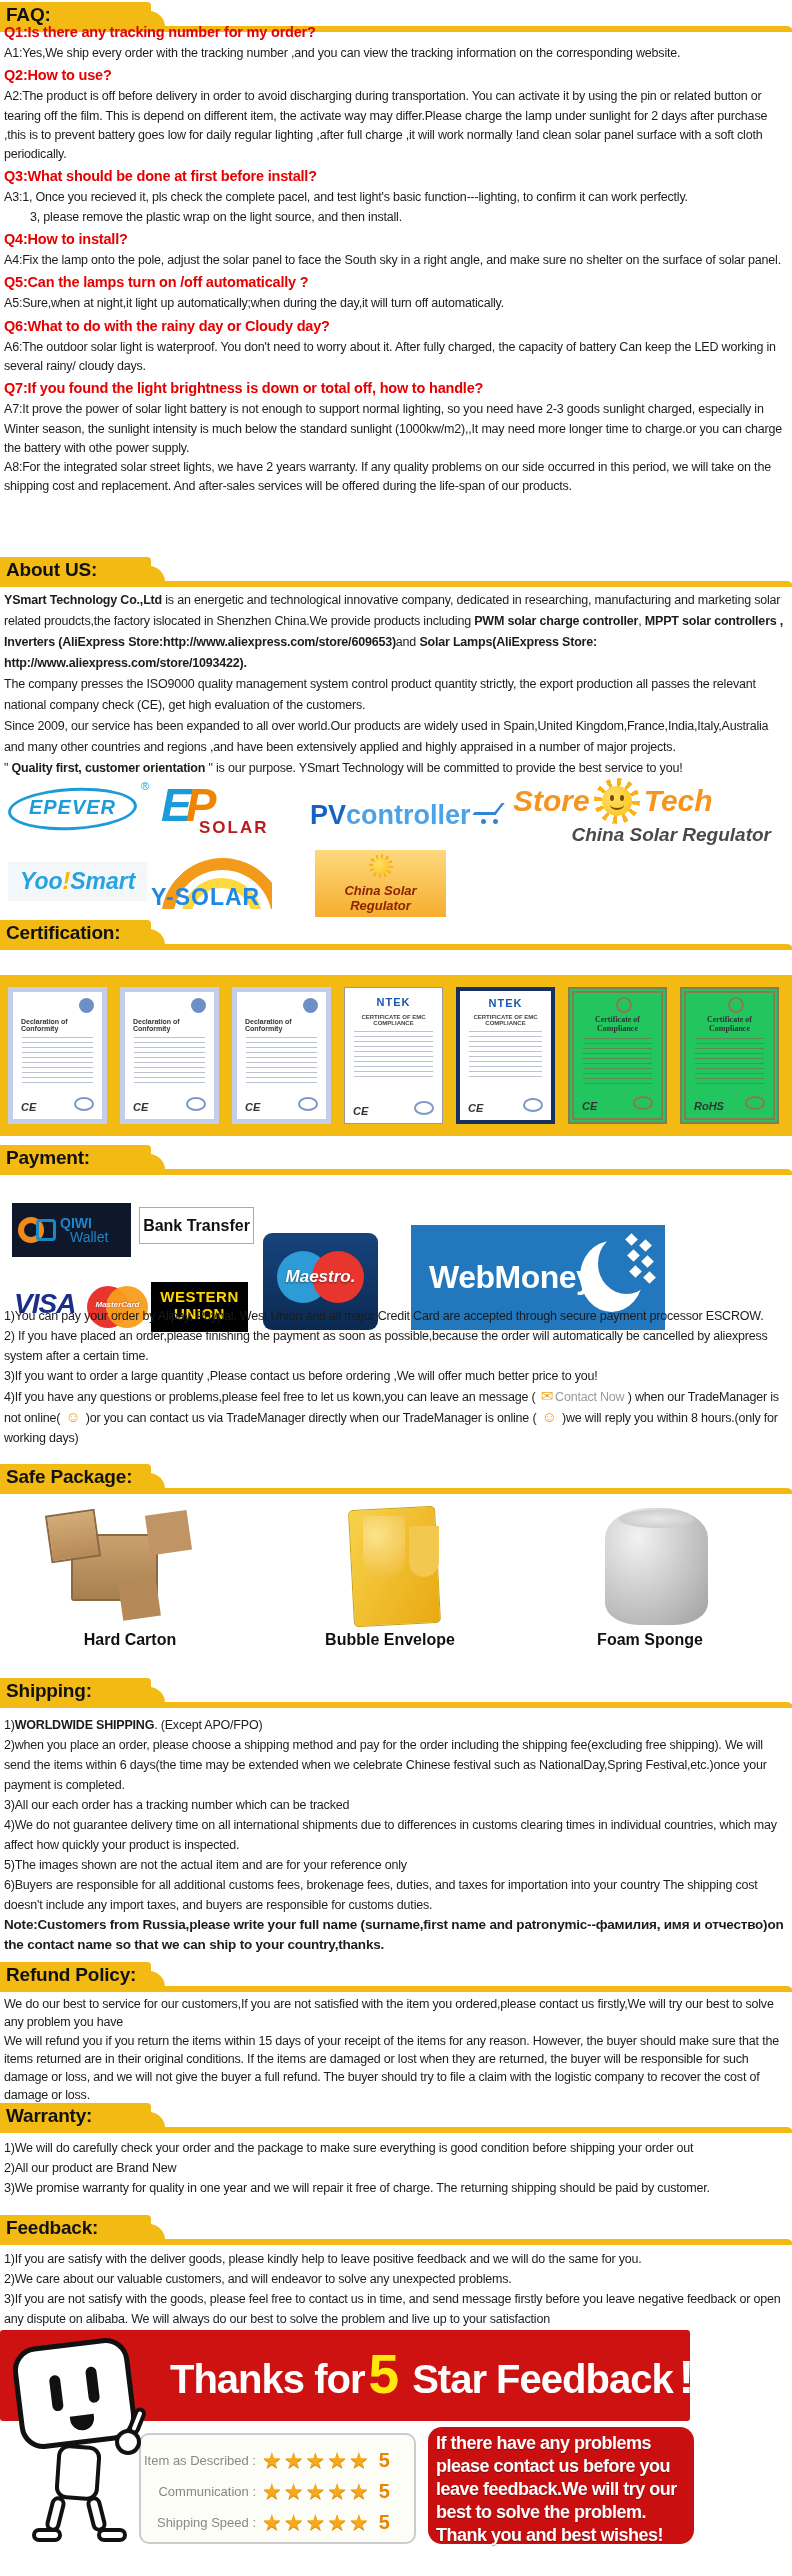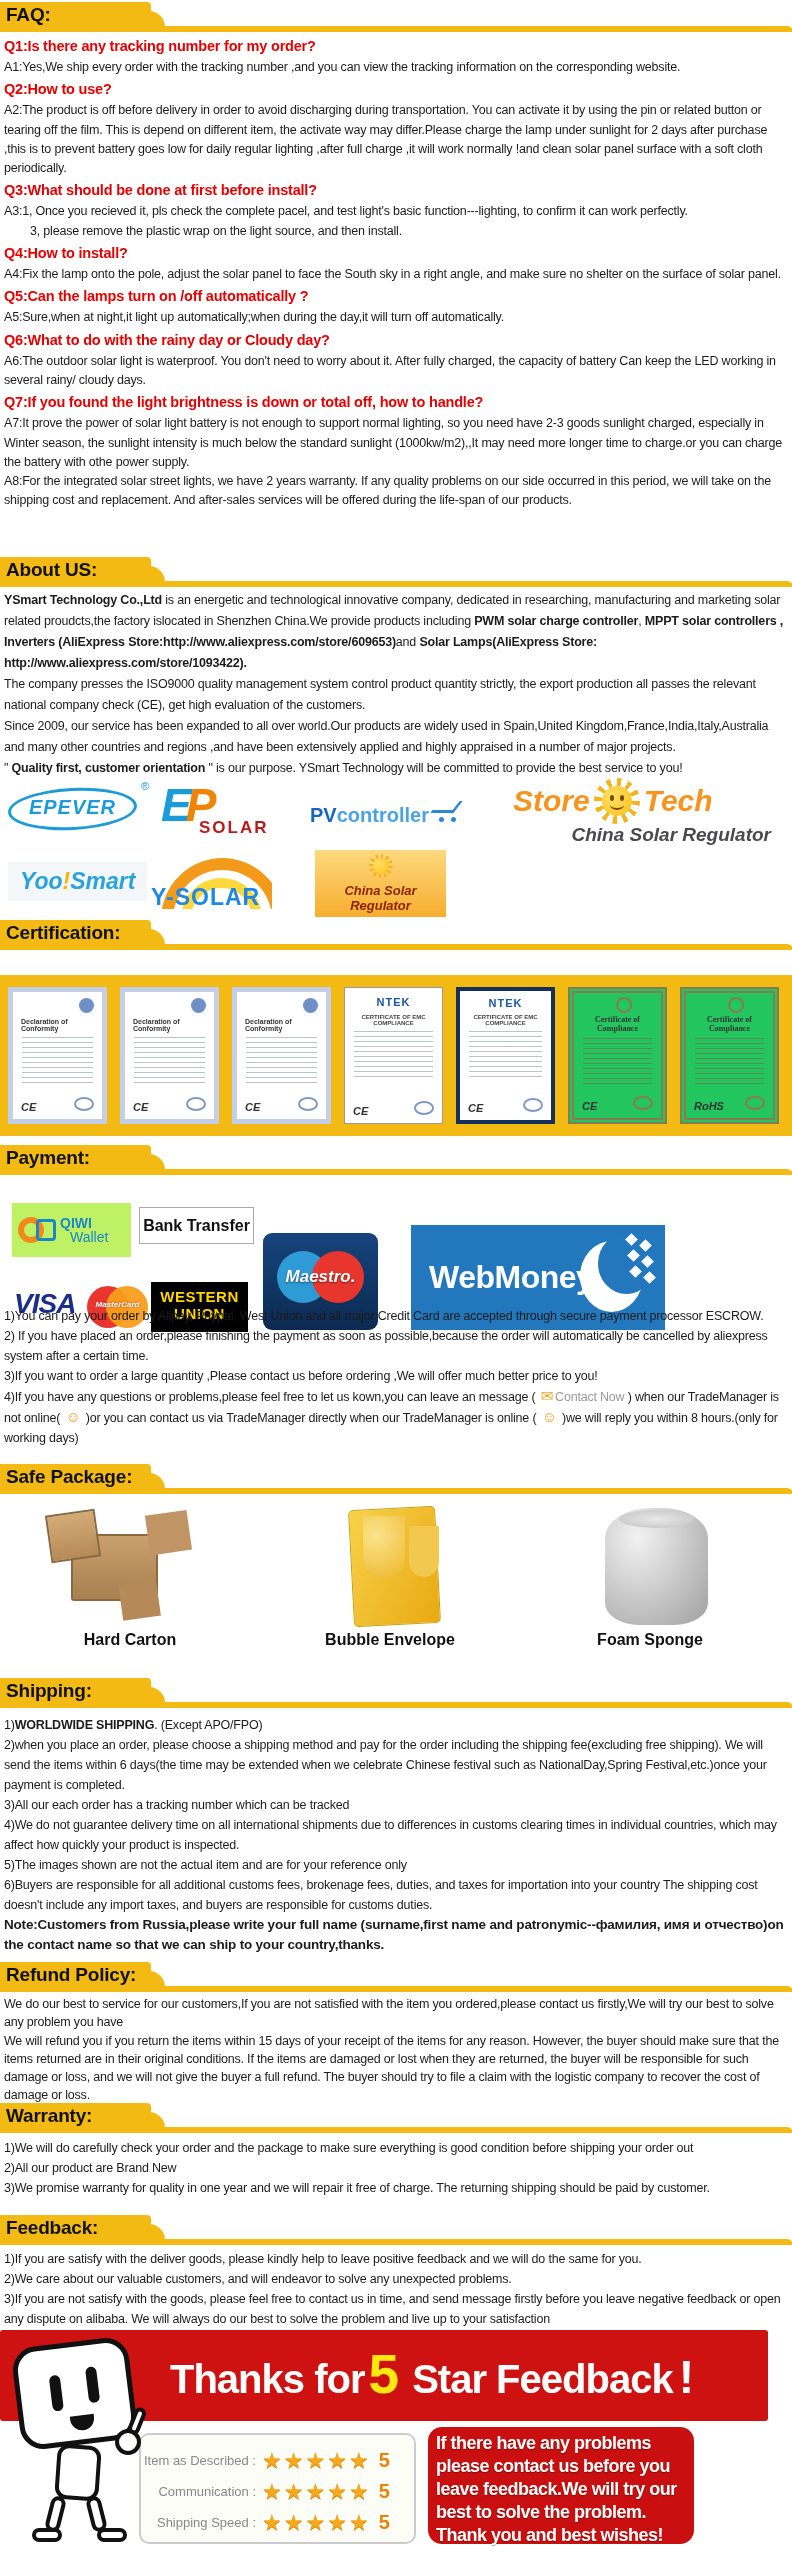--- a/index.html
+++ b/index.html
@@ -17,21 +17,21 @@
   .sec-h .curve{position:absolute;left:149px;bottom:5px;width:16px;height:16px;background:#f2ba12;
                 border-bottom-left-radius:0;border-top-right-radius:16px;}
 
   
   .tblock{position:absolute;left:0;width:793px;padding:0 4px;overflow:hidden;}
   .para{font-size:12.5px;line-height:19.3px;letter-spacing:-0.2px;color:#1c1c1c;}
   .para.q{color:#e60000;font-weight:700;font-size:14.5px;line-height:24px;letter-spacing:-0.2px;}
   .para.ind{text-indent:26px;}
   .para.note{font-weight:700;font-size:13.5px;line-height:21px;}
 
-  #faq-body{top:34px;height:522px;}
+  #faq-body{top:20px;height:522px;}
   #about-body{top:590px;height:186px;}
   #about-body .para{line-height:21px;}
   #ship-body{top:1715px;height:246px;}
   #ship-body .para{line-height:20px;}
   #refund-body{top:1995px;height:107px;}
   #refund-body .para{line-height:18.3px;}
   #warranty-body{top:2138px;height:65px;}
   #warranty-body .para{line-height:20px;}
   #feedback-body{top:2249px;height:81px;}
   #feedback-body .para{line-height:20px;}
@@ -40,21 +40,21 @@
   #logos1{position:absolute;top:776px;left:0;width:793px;height:73px;}
   #logos2{position:absolute;top:848px;left:0;width:738px;height:73px;}
   .epever{position:absolute;left:8px;top:12px;width:129px;height:42px;}
   .epever .oval{position:absolute;inset:0;border:3px solid #1b9bd7;border-radius:50%;transform:rotate(-3deg);}
   .epever .tx{position:absolute;left:0;right:0;top:8px;text-align:center;color:#1b9bd7;font-weight:700;font-style:italic;font-size:20px;letter-spacing:1px;}
   .epever .reg{position:absolute;right:-12px;top:-8px;color:#1b9bd7;font-size:11px;}
   .epsolar{position:absolute;left:161px;top:2px;width:119px;height:69px;}
   .epsolar .e{font-size:46px;font-weight:800;font-style:italic;color:#1b9bd7;}
   .epsolar .p{font-size:46px;font-weight:800;font-style:italic;color:#f08300;margin-left:-6px;}
   .epsolar .solar{position:absolute;left:38px;top:40px;font-size:17px;font-weight:800;color:#b91c1c;letter-spacing:2px;}
-  .pvc{position:absolute;left:310px;top:24px;font-size:20px;font-weight:700;}
+  .pvc{position:absolute;left:310px;top:24px;font-size:27px;font-weight:700;}
   .pvc .pv{color:#1565c0;}
   .pvc .rest{color:#4aa3e8;}
   .cart{display:inline-block;width:30px;height:22px;position:relative;margin-left:3px;}
   .cart::before{content:'';position:absolute;left:3px;top:1px;width:20px;height:9px;border-bottom:3.5px solid #2e86d6;border-right:3.5px solid #2e86d6;transform:skewX(-38deg);}
   .cart::after{content:'';position:absolute;left:7px;bottom:0;width:5px;height:5px;border-radius:50%;background:#2e86d6;box-shadow:12px 0 0 #2e86d6;}
   .ysmart{position:absolute;left:513px;top:2px;width:258px;height:71px;}
   .ysmart .row{display:flex;align-items:center;}
   .ysmart .nm{font-size:30px;font-weight:800;font-style:italic;color:#f7941d;}
   .sun{position:relative;width:46px;height:46px;margin:0 4px;flex:none;}
   .sun::before{content:'';position:absolute;inset:0;border-radius:50%;background:repeating-conic-gradient(#f9b21a 0 12deg,rgba(0,0,0,0) 12deg 30deg);}
@@ -94,21 +94,21 @@
   .cert.ntek2 .brand{display:block;margin-top:6px;text-align:center;color:#1a57a8;font-weight:800;font-size:11px;letter-spacing:1px;}
   .cert.ntek2 .title{margin:5px 5px 0 5px;text-align:center;font-size:6px;color:#444;}
   .cert.tan{background:#22c55e;border:6px double #8a7a52;}
   .cert.tan::before{content:'';position:absolute;left:42px;top:4px;width:12px;height:12px;border-radius:50%;border:2px solid #8a7a52;}
   .cert.tan .title{margin:22px 6px 0 6px;text-align:center;font-size:8px;font-family:"Liberation Serif",serif;}
   .cert.tan .lines{background:repeating-linear-gradient(#7a6a4a 0 1px,rgba(0,0,0,0) 1px 5px);}
   .cert.tan .stamp{border-color:#8a7a52;}
 
   
   #pay-icons{position:absolute;top:1193px;left:0;width:793px;height:149px;}
-  .qiwi{position:absolute;left:12px;top:10px;width:119px;height:54px;background:#bef264;display:flex;align-items:center;padding-left:6px;}
+  .qiwi{position:absolute;left:12px;top:10px;width:119px;height:54px;background:#0f172a;display:flex;align-items:center;padding-left:6px;}
   .qiwi .ring{width:26px;height:26px;border:6px solid #f28a1a;border-radius:50%;flex:none;}
   .qiwi .wal{width:20px;height:22px;border:3px solid #1b87c9;border-radius:4px;margin-left:-8px;flex:none;}
   .qiwi .ttl{margin-left:4px;color:#1b87c9;font-weight:700;font-size:14px;line-height:14px;}
   .qiwi .ttl .w2{display:block;margin-left:10px;font-weight:400;}
   .bank{position:absolute;left:139px;top:14px;width:115px;height:37px;border:1px solid #aaa;background:#fff;
         text-align:center;line-height:35px;font-size:16px;font-weight:800;color:#111;}
   .maestro{position:absolute;left:263px;top:40px;width:115px;height:97px;border-radius:9px;
            background:linear-gradient(#123c6e,#0b2richard 60%,#0b2a52);background:linear-gradient(#16447c,#0b2a52);}
   .maestro .c{position:absolute;top:18px;width:52px;height:52px;border-radius:50%;}
   .maestro .c1{left:14px;background:#2e9bd6;}
@@ -145,21 +145,21 @@
   .pkg.carton .pkg-img::before{content:'';position:absolute;left:71px;top:28px;width:83px;height:63px;background:linear-gradient(#c9a06e,#a87f4e);border:2px solid #8a6a43;border-radius:3px;}
   .pkg.carton .pkg-img::after{content:'';position:absolute;left:48px;top:6px;width:46px;height:44px;background:linear-gradient(#d4ab77,#b58a57);border:2px solid #8a6a43;transform:rotate(-8deg);
       box-shadow:95px 10px 0 -4px #c19465,57px 73px 0 -6px #b68a58;}
   .pkg.envelope .pkg-img::before{content:'';position:absolute;left:91px;top:2px;width:85px;height:115px;background:linear-gradient(120deg,#f8d24a,#e9a912);border:1px solid #caa10e;border-radius:5px;transform:rotate(-3deg);}
   .pkg.envelope .pkg-img::after{content:'';position:absolute;left:103px;top:10px;width:42px;height:63px;background:radial-gradient(circle at 30% 30%,#fbe48c,#eeb62a);border-radius:0 0 40px 40px;box-shadow:40px 4px 0 -6px #f3c84e;}
   .pkg.sponge .pkg-img::before{content:'';position:absolute;left:85px;top:2px;width:103px;height:117px;background:radial-gradient(ellipse at 32% 25%,#f2f2f2,#b9b9b9 70%,#9f9f9f);border-radius:46px 46px 34px 34px/30px 30px 22px 22px;}
   .pkg.sponge .pkg-img::after{content:'';position:absolute;left:99px;top:4px;width:75px;height:18px;background:radial-gradient(ellipse,#e8e8e8,#c2c2c2);border-radius:50%;}
 
   
   #banner{position:absolute;top:2330px;left:0;width:793px;height:216px;}
-  .band{position:absolute;left:0;top:0;width:768px;height:91px;background:#ce1111;border-radius:3px;}
+  .band{position:absolute;left:0;top:0;width:690px;height:91px;background:#ce1111;border-radius:3px;}
   .band .title{position:absolute;left:170px;top:12px;color:#fff;font-weight:800;font-size:40px;letter-spacing:-1px;white-space:nowrap;}
   .band .title .five{color:#ffe70f;font-size:55px;padding:0 4px;}
   .band .title .bang{font-size:46px;padding-left:6px;}
   .mascot{position:absolute;left:4px;top:4px;width:178px;height:210px;z-index:3;}
   .mascot .head{position:absolute;left:12px;top:8px;width:117px;height:103px;background:#fff;border:5px solid #111;border-radius:24px;transform:rotate(-7deg);}
   .mascot .eye{position:absolute;top:26px;width:11px;height:36px;background:#111;border-radius:6px;}
   .mascot .eye.e1{left:30px;} .mascot .eye.e2{left:67px;top:22px;}
   .mascot .mouth{position:absolute;left:46px;top:69px;width:24px;height:15px;background:#111;border-radius:0 0 24px 24px;}
   .mascot .body{position:absolute;left:52px;top:111px;width:44px;height:55px;background:#fff;border:4px solid #111;border-radius:12px;transform:rotate(4deg);}
   .mascot .fist{position:absolute;left:111px;top:95px;width:26px;height:26px;background:#fff;border:4px solid #111;border-radius:50%;}

